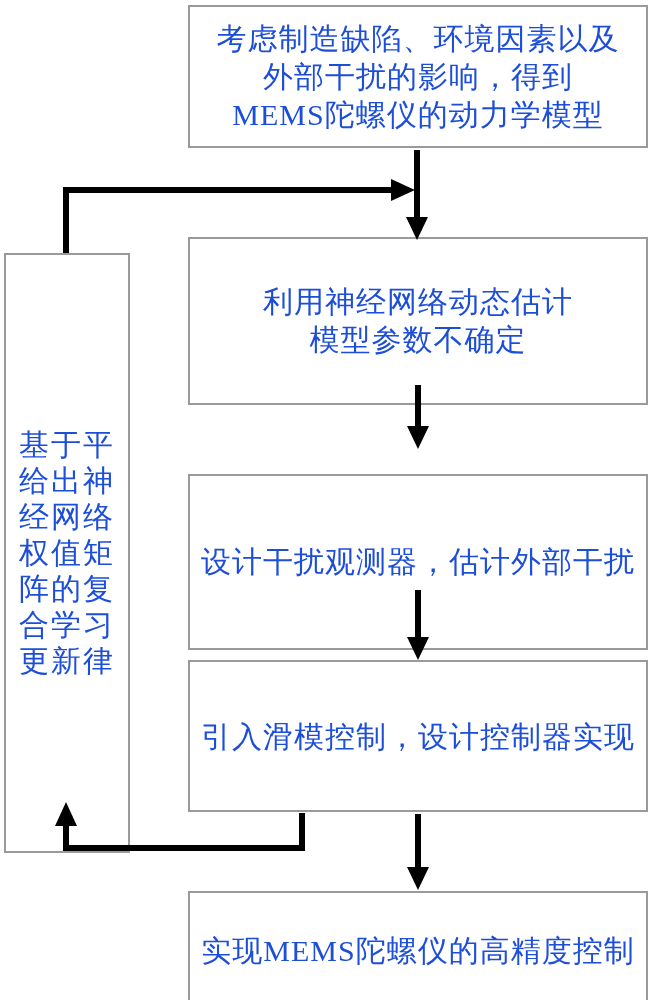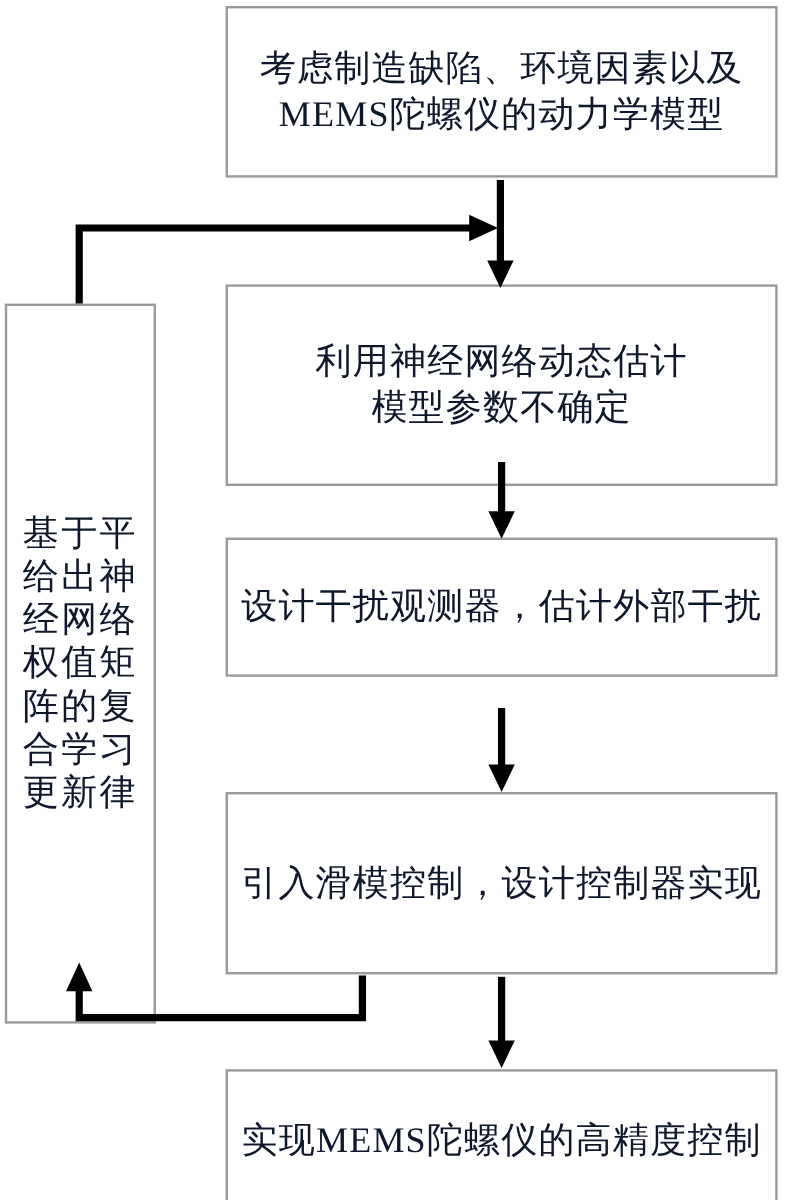--- a/index.html
+++ b/index.html
@@ -17,35 +17,35 @@
   .arrow-layer {
     position: absolute; left: 0; top: 0;
     width: 654px; height: 1000px;
     z-index: 2;
     pointer-events: none;
   }
   .flow-box {
     position: absolute;
     border: 2px solid #9a9a9a;
     background: #ffffff;
-    color: #0f172a;
+    color: #1d4ed8;
     display: flex;
     flex-direction: column;
     justify-content: center;
     align-items: center;
     text-align: center;
     font-size: 30px;
     line-height: 38px;
     z-index: 1;
     letter-spacing: 1px;
   }
   .box-line { white-space: nowrap; }
   #box1 { left: 188px; top: 5px;   width: 460px; height: 143px; }
   #box2 { left: 188px; top: 237px; width: 460px; height: 168px; }
-  #box3 { left: 188px; top: 448px; width: 460px; height: 116px; }
+  #box3 { left: 188px; top: 474px; width: 460px; height: 176px; }
   #box4 { left: 188px; top: 660px; width: 460px; height: 152px; line-height: 47px; }
   #box5 { left: 188px; top: 891px; width: 460px; height: 120px; }
   #sidebox {
     left: 4px; top: 253px; width: 126px; height: 600px;
     font-size: 30px; line-height: 36px; letter-spacing: 2px;
   }
   .arrow-line {
     stroke: #000000;
     stroke-width: 6;
     fill: none;
@@ -85,20 +85,21 @@
     </g>
 
     <g>
       <path class="arrow-line" d="M 302 813 L 302 848 L 66 848 L 66 823"></path>
       <polygon class="arrow-head" points="66,802 55,826 77,826"></polygon>
     </g>
   </svg>
 
   <div class="flow-box" id="box1">
     <div class="box-line">考虑制造缺陷、环境因素以及</div>
+    <div class="box-line">外部干扰的影响，得到</div>
     <div class="box-line">MEMS陀螺仪的动力学模型</div>
   </div>
 
   <div class="flow-box" id="box2">
     <div class="box-line">利用神经网络动态估计</div>
     <div class="box-line">模型参数不确定</div>
   </div>
 
   <div class="flow-box" id="box3">
     <div class="box-line">设计干扰观测器，估计外部干扰</div>

